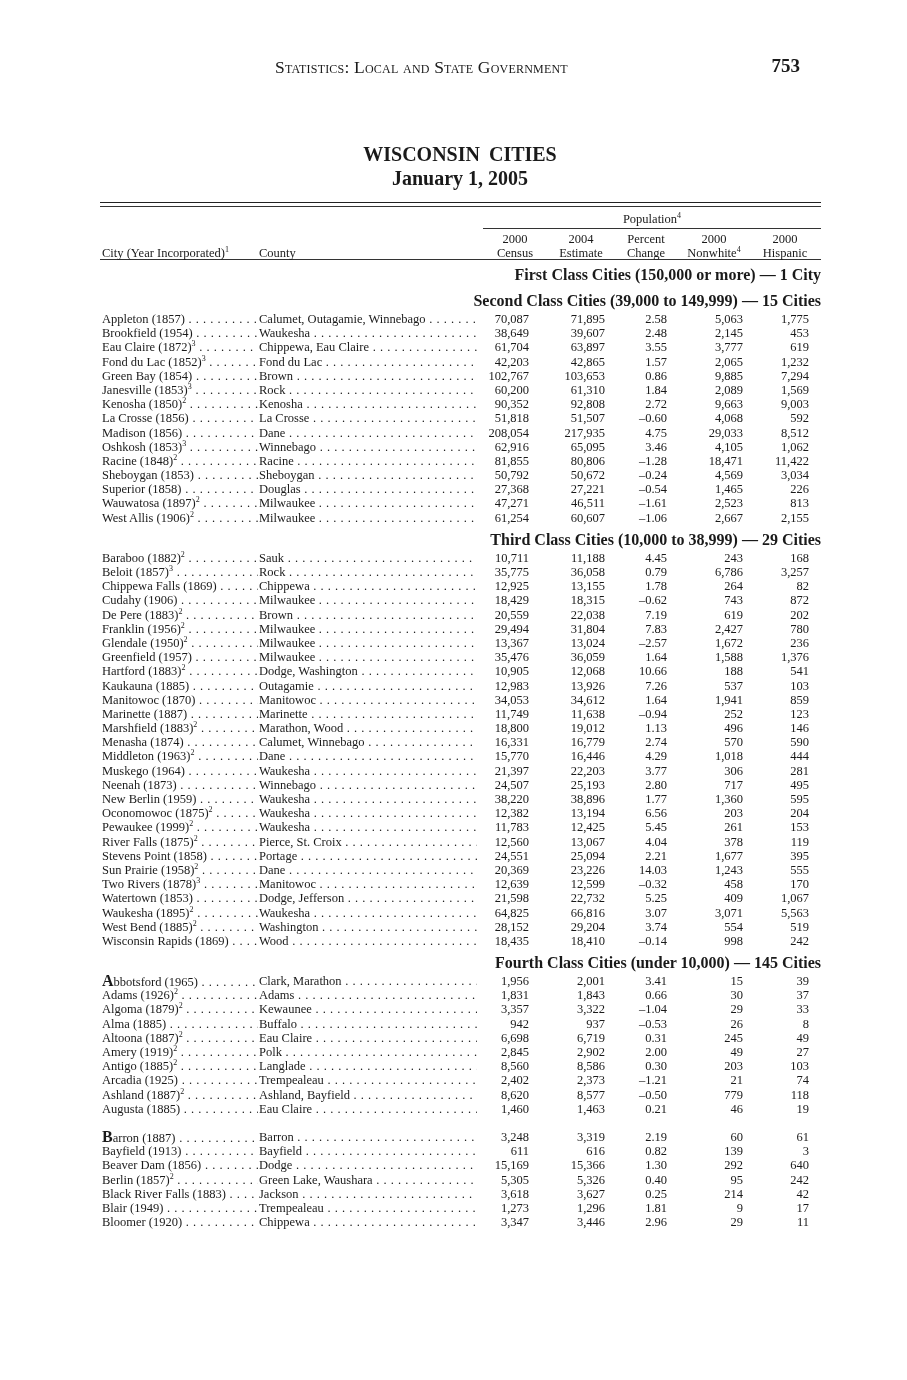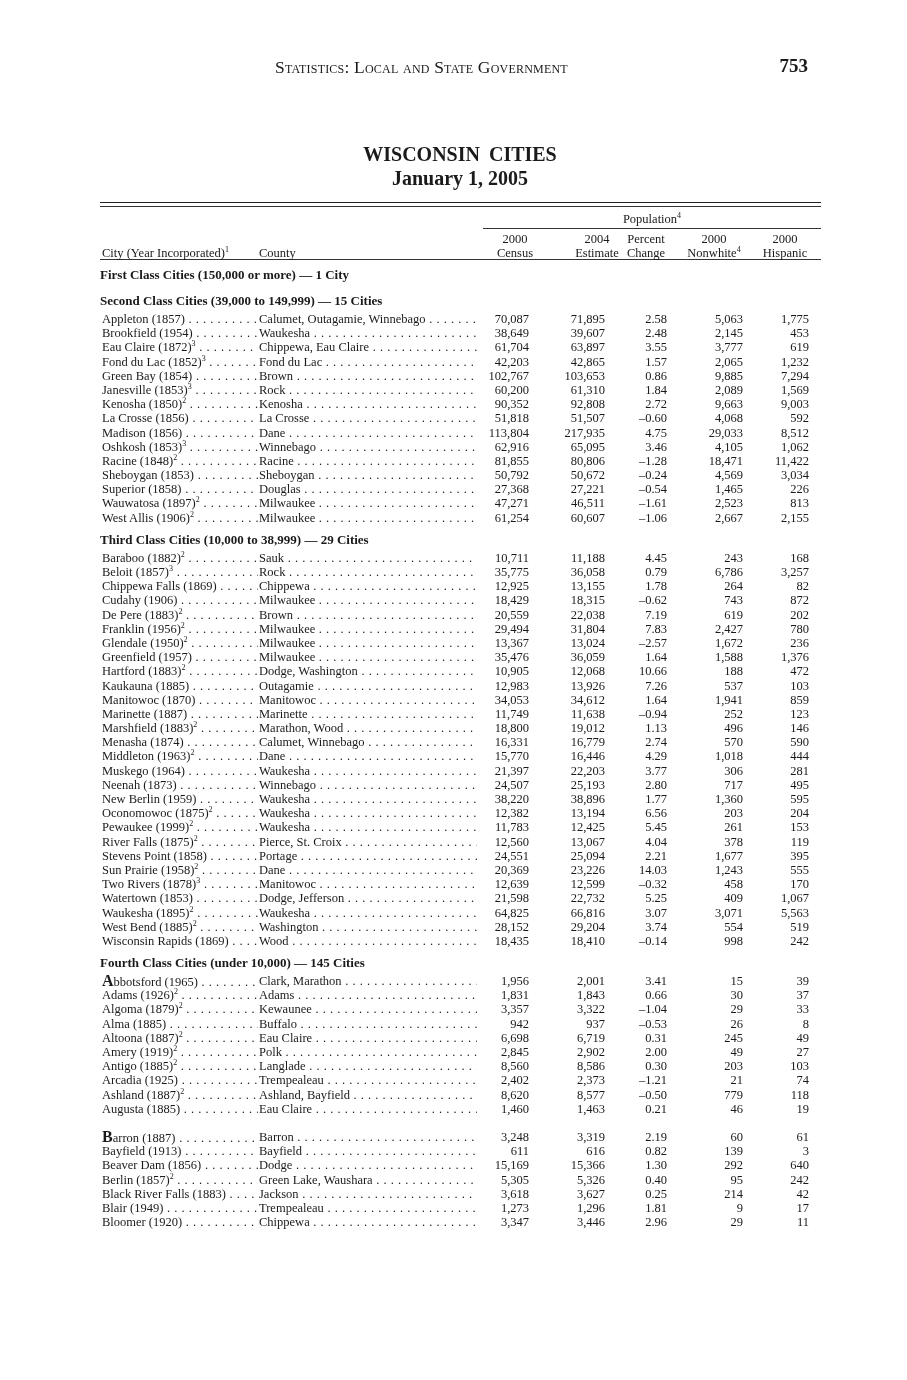--- a/index.html
+++ b/index.html
@@ -1,34 +1,34 @@
 <!DOCTYPE html>
 <html><head>
 <meta charset="utf-8">
 <style>
   html, body { margin: 0; padding: 0; background: #ffffff; }
   body { width: 907px; height: 1380px; position: relative; font-family: "Liberation Serif", "DejaVu Serif", serif; color: #1a1a1a; overflow: hidden; }
   .running-head { position: absolute; top: 57px; left: 275px; width: 533px; height: 24px; }
   .running-head .rh-title { position: absolute; left: 0; top: 0; font-size: 17.5px; font-variant: small-caps; letter-spacing: 0.2px; }
-  .running-head .rh-page { position: absolute; right: 0; top: -2px; font-size: 19px; font-weight: bold; margin-left: 20px; }
+  .running-head .rh-page { position: absolute; right: 8px; top: -2px; font-size: 19px; font-weight: bold; margin-left: 20px; }
   .title-block { position: absolute; top: 142px; left: 0; width: 920px; text-align: center; font-weight: bold; }
   .title-block .t1 { font-size: 20px; line-height: 24px; word-spacing: 4px; }
   .title-block .t2 { font-size: 20px; line-height: 24px; }
   .table-wrap { position: absolute; top: 202px; left: 100px; width: 721px; }
   .rule-thick { height: 0; border-top: 1.6px solid #222; }
   .rule-thin { height: 0; border-top: 0.8px solid #333; margin-top: 3px; }
   .hdr { position: relative; height: 52px; font-size: 12.5px; }
   .hdr .pop { position: absolute; left: 383px; width: 338px; top: 5px; text-align: center; }
   .hdr .pop-rule { position: absolute; left: 383px; width: 338px; top: 21px; border-top: 0.8px solid #333; }
   .hdr .col { position: absolute; text-align: center; line-height: 14px; top: 25px; }
   .hdr .col-city { position: absolute; left: 2px; top: 39px; }
   .hdr .col-county { position: absolute; left: 159px; top: 39px; }
   .hdr-bottom { border-top: 0.8px solid #333; }
   sup { font-size: 8px; vertical-align: super; line-height: 0; }
-  .section-title { text-align: left; font-weight: bold; font-size: 13px; line-height: 15px; }
+  .section-title { text-align: right; font-weight: bold; font-size: 16px; line-height: 15px; }
   .row { position: relative; height: 14.2px; font-size: 12.5px; line-height: 14.2px; white-space: nowrap; }
   .row span { position: absolute; top: 0; }
   .c-city { left: 2px; width: 156px; overflow: hidden; }
   .c-county { left: 159px; width: 218px; overflow: hidden; }
   .dots::after { content: " . . . . . . . . . . . . . . . . . . . . . . . . . . . . . . . . . . . . . . . . . . . . . . . ."; letter-spacing: 0.5px; }
   .c-census { right: 292px; text-align: right; }
   .c-est { right: 216px; text-align: right; }
   .c-pct { right: 154px; text-align: right; }
   .c-nw { right: 78px; text-align: right; }
   .c-hisp { right: 12px; text-align: right; }
@@ -54,21 +54,21 @@
   <div class="rule-thin"></div>
   <div class="hdr">
     <div class="pop"><span>Population</span><sup>4</sup></div>
     <div class="pop-rule"></div>
     <div class="col-city"><span>City (Year Incorporated)</span><sup>1</sup></div>
     <div class="col-county">County</div>
     <div class="col" style="left:385px;width:60px;">
         <div>2000</div>
         <div>Census</div>
       </div>
-    <div class="col" style="left:464px;width:66px;">
+    <div class="col" style="left:448px;width:66px;">
         <div>2004</div>
         <div>Estimate</div>
       </div>
     <div class="col" style="left:516px;width:60px;">
         <div>Percent</div>
         <div>Change</div>
       </div>
     <div class="col" style="left:578px;width:72px;">
         <div>2000</div>
         <div><span>Nonwhite</span><sup>4</sup></div>
@@ -154,21 +154,21 @@
         <span class="c-county dots"><span style="position: static;">La Crosse</span></span>
         <span class="c-census">51,818</span>
         <span class="c-est">51,507</span>
         <span class="c-pct">–0.60</span>
         <span class="c-nw">4,068</span>
         <span class="c-hisp">592</span>
       </div>
       <div class="row">
         <span class="c-city dots"><span style="position: static;">Madison (1856)</span><sup style="position: static;"></sup></span>
         <span class="c-county dots"><span style="position: static;">Dane</span></span>
-        <span class="c-census">113,804</span>
+        <span class="c-census">208,054</span>
         <span class="c-est">217,935</span>
         <span class="c-pct">4.75</span>
         <span class="c-nw">29,033</span>
         <span class="c-hisp">8,512</span>
       </div>
       <div class="row">
         <span class="c-city dots"><span style="position: static;">Oshkosh (1853)</span><sup style="position: static;">3</sup></span>
         <span class="c-county dots"><span style="position: static;">Winnebago</span></span>
         <span class="c-census">62,916</span>
         <span class="c-est">65,095</span>
@@ -296,21 +296,21 @@
         <span class="c-nw">1,588</span>
         <span class="c-hisp">1,376</span>
       </div>
       <div class="row">
         <span class="c-city dots"><span style="position: static;">Hartford (1883)</span><sup style="position: static;">2</sup></span>
         <span class="c-county dots"><span style="position: static;">Dodge, Washington</span></span>
         <span class="c-census">10,905</span>
         <span class="c-est">12,068</span>
         <span class="c-pct">10.66</span>
         <span class="c-nw">188</span>
-        <span class="c-hisp">472</span>
+        <span class="c-hisp">541</span>
       </div>
       <div class="row">
         <span class="c-city dots"><span style="position: static;">Kaukauna (1885)</span><sup style="position: static;"></sup></span>
         <span class="c-county dots"><span style="position: static;">Outagamie</span></span>
         <span class="c-census">12,983</span>
         <span class="c-est">13,926</span>
         <span class="c-pct">7.26</span>
         <span class="c-nw">537</span>
         <span class="c-hisp">103</span>
       </div>

